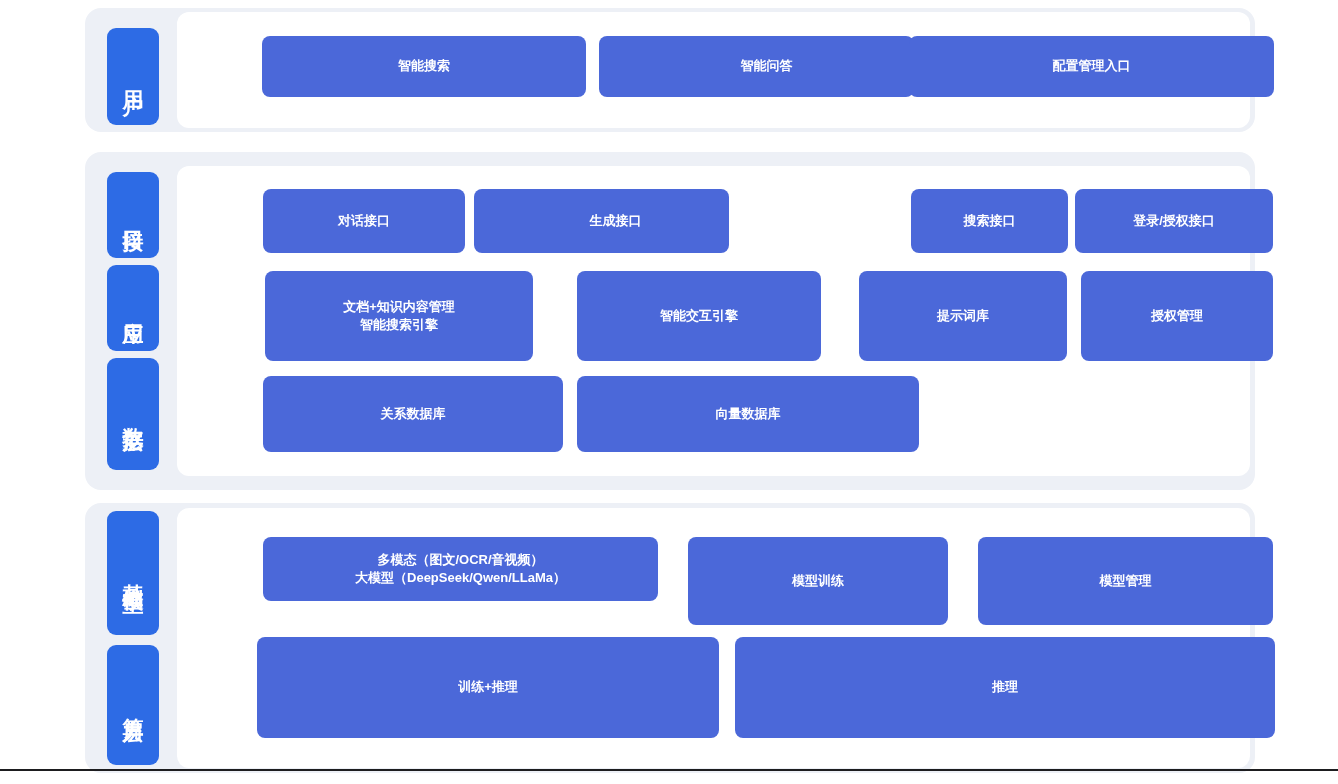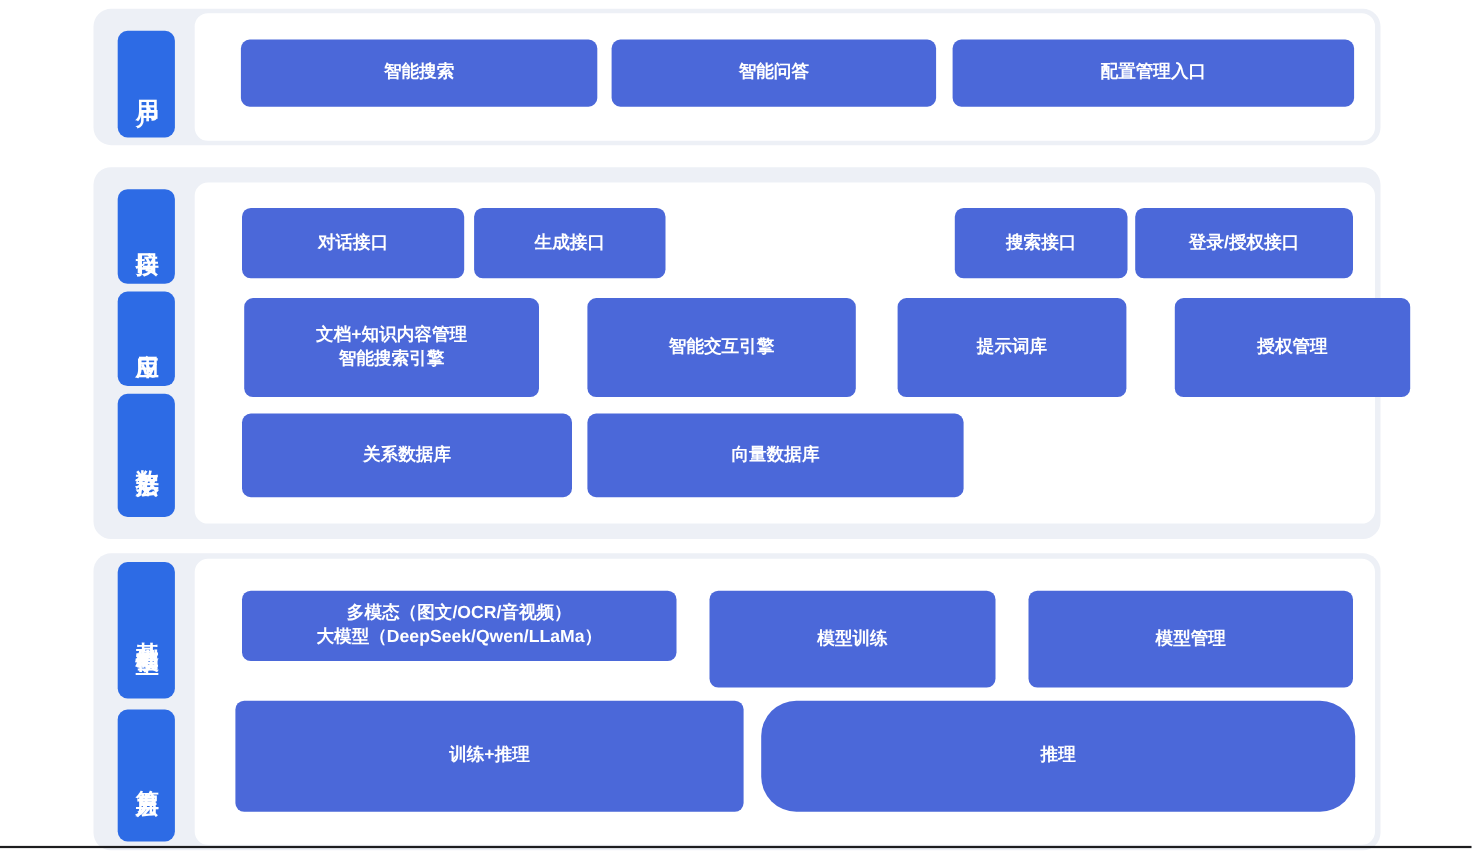--- a/index.html
+++ b/index.html
@@ -41,76 +41,77 @@
   }
   .box {
     position: absolute;
     background: var(--box-blue, #4b68d9);
     border-radius: 8px;
     color: var(--text-white, #ffffff);
     display: flex;
     align-items: center;
     justify-content: center;
     text-align: center;
-    font-size: 16px;
+    font-size: 13px;
     font-weight: 600;
     white-space: pre-line;
     line-height: 1.4;
+    margin-left: 43px;
   }
   .bottom-line {
     position: absolute;
     left: 0;
     top: 769px;
     width: 1338px;
     height: 2px;
     background: #1d1d1f;
   }
 </style>
 </head>
 <body>
 
 <div class="stage">
 
   <div class="section" style="left:85px; top:8px; width:1170px; height:124px;"></div>
   <div class="panel" style="left:177px; top:12px; width:1073px; height:116px;"></div>
   <div class="vlabel" style="left:107px; top:28px; width:52px; height:97px;">用户</div>
 
   <div class="box" style="left:219px; top:36px; width:324px; height:61px;">智能搜索</div>
-  <div class="box" style="left:556px; top:36px; width:295px; height:61px;">智能问答</div>
+  <div class="box" style="left:556px; top:36px; width:295px; height:61px;padding-left:20px;">智能问答</div>
   <div class="box" style="left:866px; top:36px; width:365px; height:61px;">配置管理入口</div>
 
   <div class="section" style="left:85px; top:152px; width:1170px; height:338px;"></div>
   <div class="panel" style="left:177px; top:166px; width:1073px; height:310px;"></div>
 
   <div class="vlabel" style="left:107px; top:172px; width:52px; height:86px;">接口</div>
   <div class="vlabel" style="left:107px; top:265px; width:52px; height:86px;">应用</div>
   <div class="vlabel" style="left:107px; top:358px; width:52px; height:112px;">数据层</div>
 
   <div class="box" style="left:220px; top:189px; width:202px; height:64px;">对话接口</div>
-  <div class="box" style="left:431px; top:189px; width:174px; height:64px;">生成接口</div>
+  <div class="box" style="left:431px; top:189px; width:227px; height:64px;padding-left:28px;">生成接口</div>
   <div class="box" style="left:868px; top:189px; width:157px; height:64px;">搜索接口</div>
   <div class="box" style="left:1032px; top:189px; width:198px; height:64px;">登录/授权接口</div>
 
   <div class="box" style="left:222px; top:271px; width:268px; height:90px;">文档+知识内容管理
 智能搜索引擎</div>
   <div class="box" style="left:534px; top:271px; width:244px; height:90px;">智能交互引擎</div>
   <div class="box" style="left:816px; top:271px; width:208px; height:90px;text-align:right;">提示词库</div>
-  <div class="box" style="left:1068px; top:271px; width:214px; height:90px;">授权管理</div>
+  <div class="box" style="left:1038px; top:271px; width:192px; height:90px;">授权管理</div>
 
   <div class="box" style="left:220px; top:376px; width:300px; height:76px;">关系数据库</div>
   <div class="box" style="left:534px; top:376px; width:342px; height:76px;font-family:Liberation Serif, serif;">向量数据库</div>
 
   <div class="section" style="left:85px; top:503px; width:1170px; height:270px;"></div>
   <div class="panel" style="left:177px; top:508px; width:1073px; height:260px;"></div>
 
   <div class="vlabel" style="left:107px; top:511px; width:52px; height:124px;">基础模型</div>
   <div class="vlabel" style="left:107px; top:645px; width:52px; height:120px;">算力层</div>
 
   <div class="box" style="left:220px; top:537px; width:395px; height:64px;">多模态（图文/OCR/音视频）
 大模型（DeepSeek/Qwen/LLaMa）</div>
   <div class="box" style="left:645px; top:537px; width:260px; height:88px;">模型训练</div>
   <div class="box" style="left:935px; top:537px; width:295px; height:88px;">模型管理</div>
 
   <div class="box" style="left:214px; top:637px; width:462px; height:101px;">训练+推理</div>
-  <div class="box" style="left:692px; top:637px; width:540px; height:101px;border-radius:32px;">推理</div>
+  <div class="box" style="left:692px; top:637px; width:540px; height:101px;">推理</div>
 
   <div class="bottom-line"></div>
 </div>
 
 </body></html>

